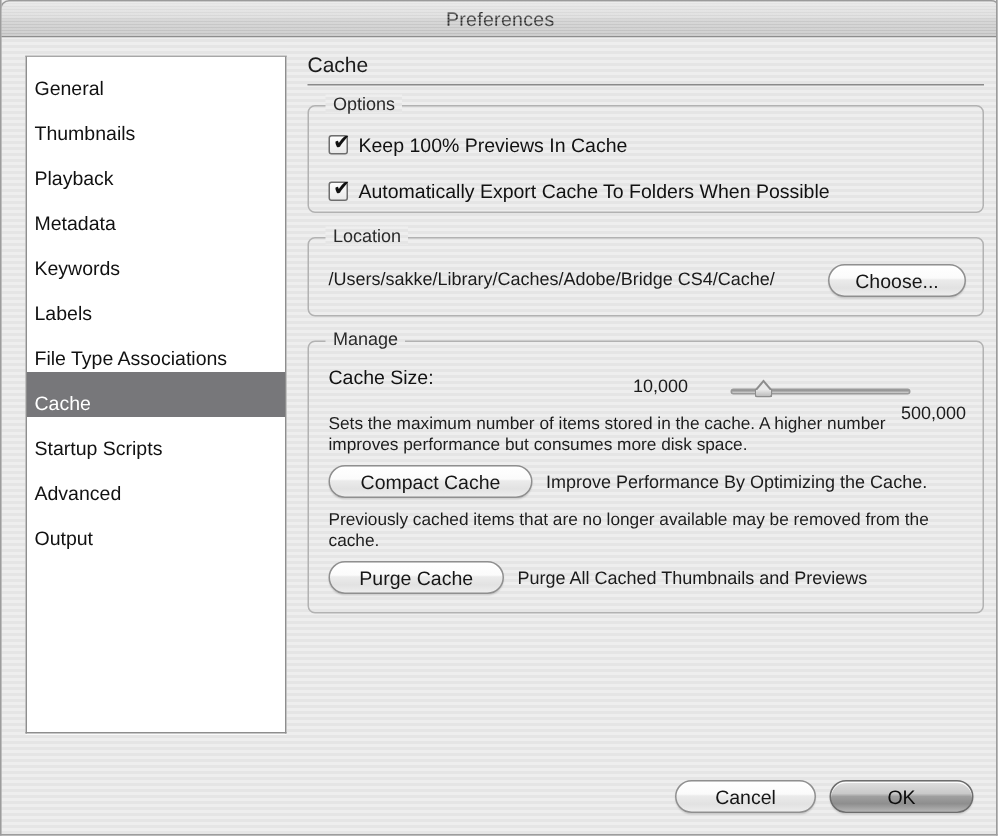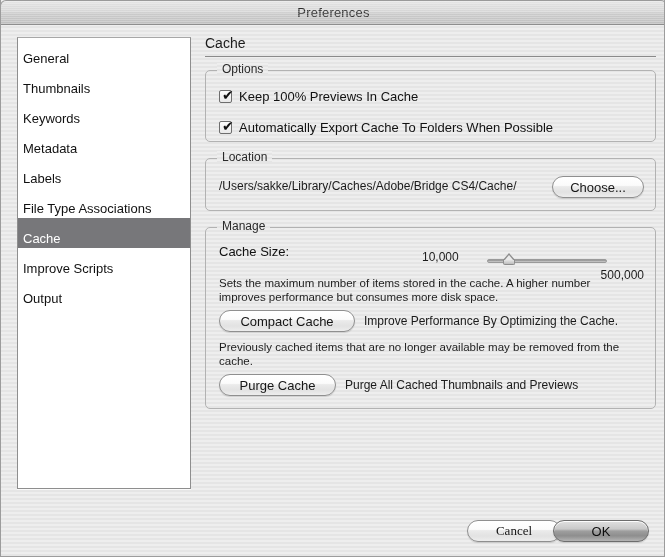--- a/index.html
+++ b/index.html
@@ -341,25 +341,24 @@
     position: absolute;
     left: 139px;
     top: 150px;
     font-size: 12px;
     color: #1b1b1b;
   }
 
   
   #btn-cancel {
     position: absolute;
-    left: 466px;
+    left: 449px;
     top: 495px;
     width: 94px;
     padding: 0;
-    font-family: Liberation Serif, serif;
   }
   #btn-ok {
     position: absolute;
     left: 552px;
     top: 495px;
     width: 96px;
     padding: 0;
   }
 </style>
 </head>
@@ -369,26 +368,28 @@
 
   <div id="titlebar">
     <span class="title">Preferences</span>
   </div>
 
   <div id="content">
 
     <div id="sidebar">
         <div class="side-item">General</div>
         <div class="side-item">Thumbnails</div>
+        <div class="side-item">Playback</div>
+        <div class="side-item">Metadata</div>
         <div class="side-item">Keywords</div>
-        <div class="side-item">Metadata</div>
         <div class="side-item">Labels</div>
         <div class="side-item">File Type Associations</div>
         <div class="side-item selected">Cache</div>
-        <div class="side-item">Improve Scripts</div>
+        <div class="side-item">Startup Scripts</div>
+        <div class="side-item">Advanced</div>
         <div class="side-item">Output</div>
       </div>
 
     <div id="panel">
 
       <div id="panel-title">Cache</div>
       <div id="panel-rule"></div>
 
       <div class="group" id="group-options">
         <span class="legend">Options</span>

